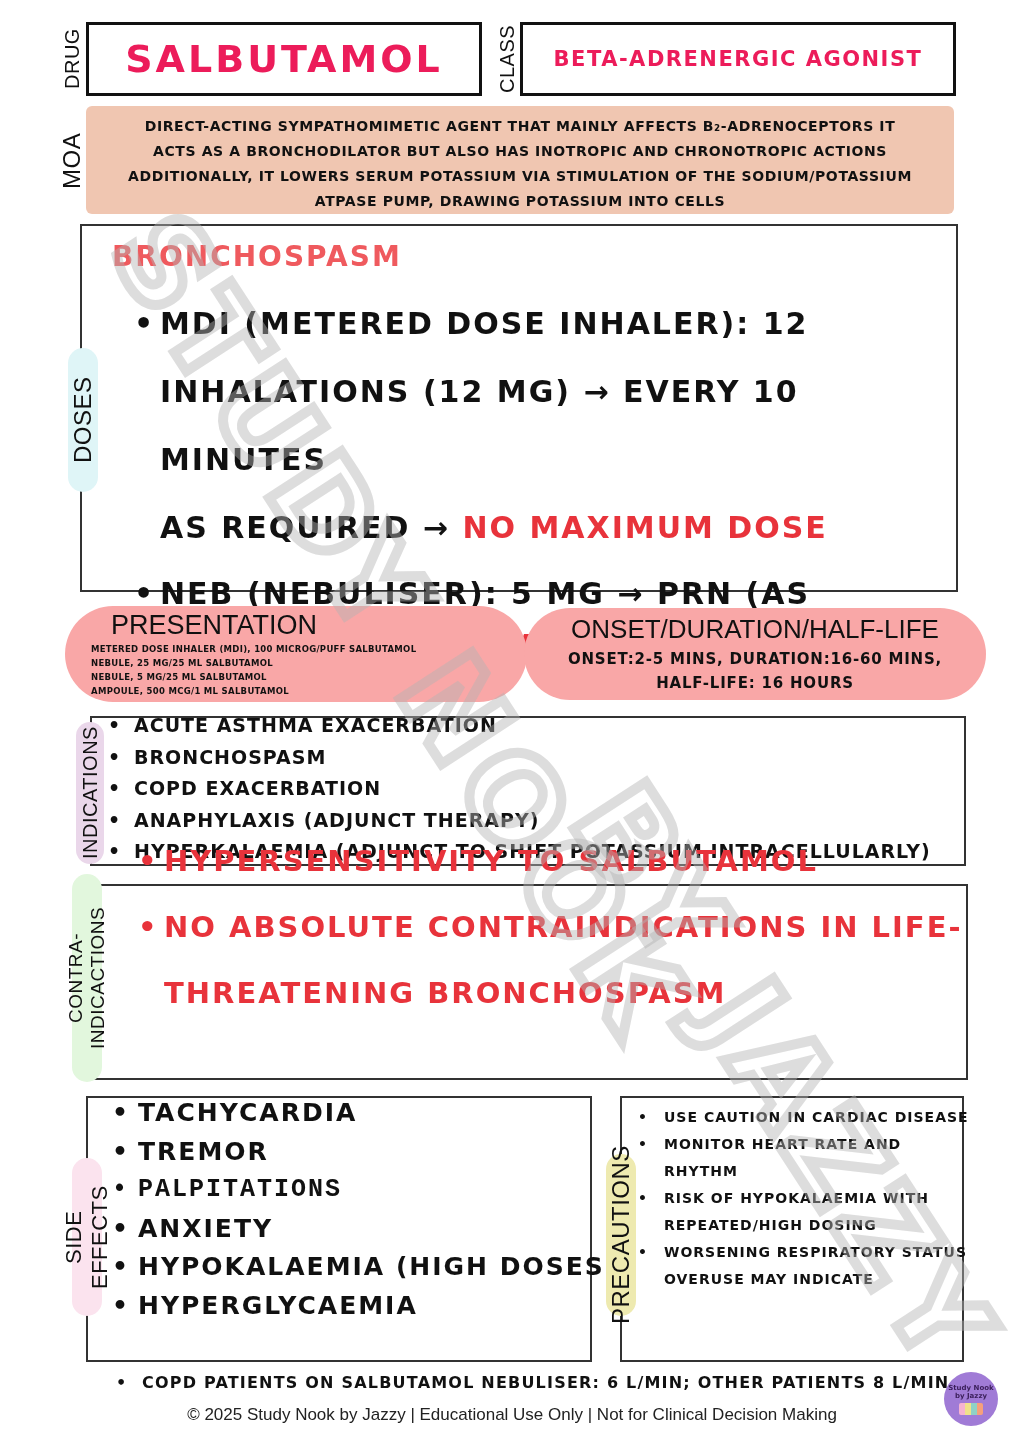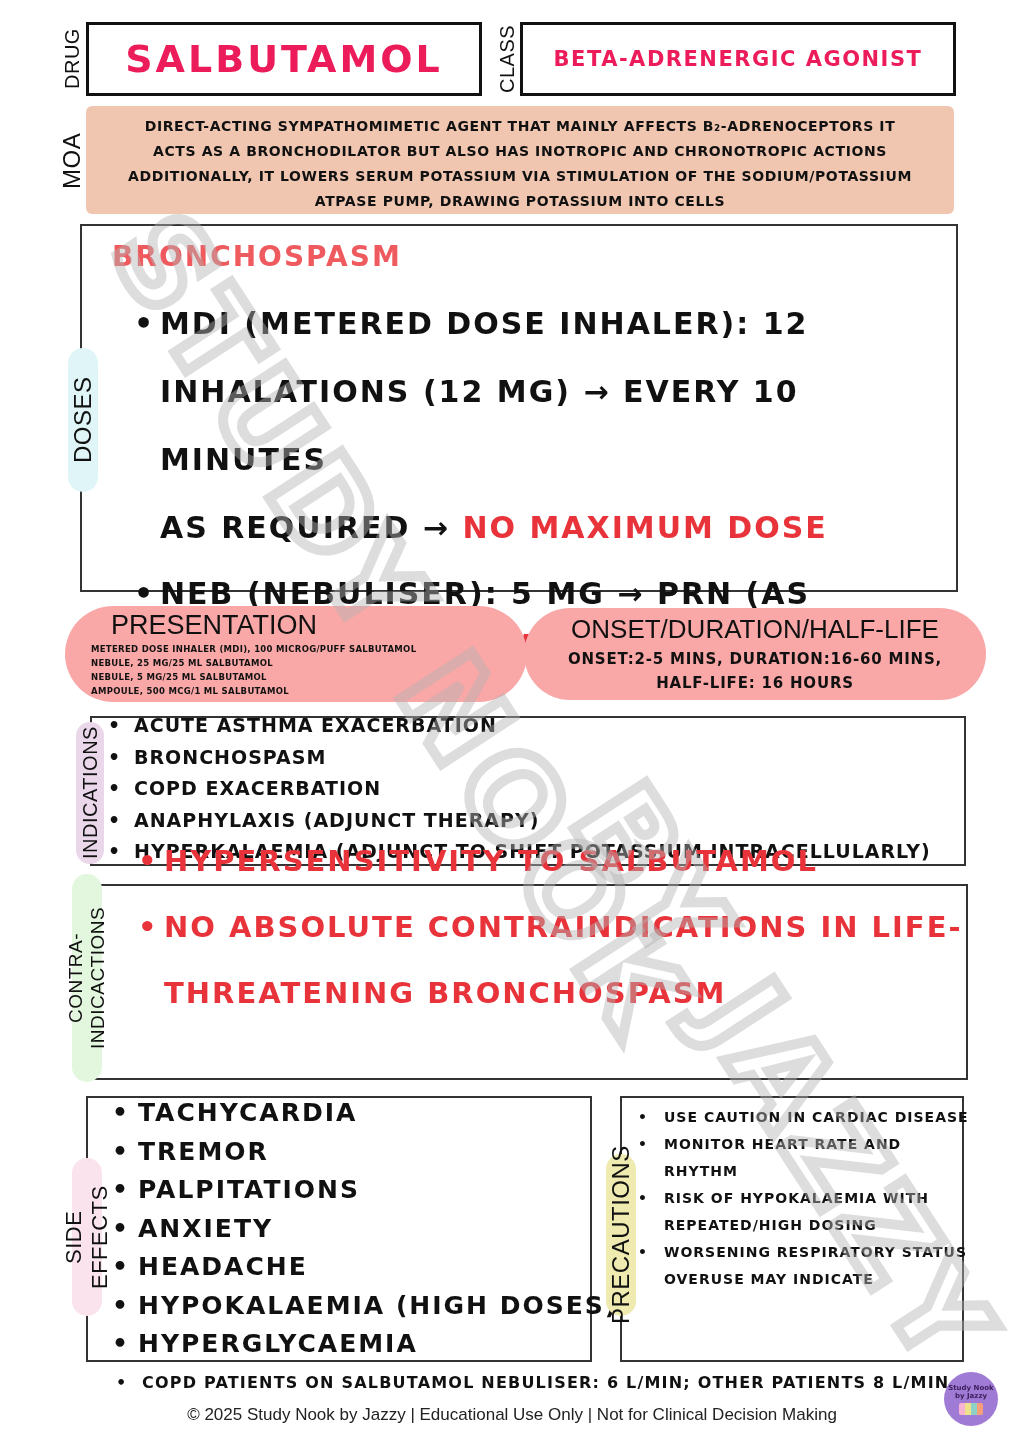--- a/index.html
+++ b/index.html
@@ -116,23 +116,22 @@
 </ul>
 <style>
   [data-name="contraindication-item-cont"]::before { content: ""; }
 </style>
 
 <div class="box" data-name="side-effects-box" style="left:86px; top:1096px; width:506px; height:266px;"></div>
 <div class="side-label pill" data-name="side-effects-label" style="left:72px; top:1158px; width:30px; height:158px; font-size:22px; background:#fbe3ee;">SIDE EFFECTS</div>
 <ul data-name="side-effects-list" style="position:absolute; left:138px; top:1094px; font-size:25px;">
   <li class="hand" data-name="side-effect-item" style="line-height:38.5px; letter-spacing:2px;">TACHYCARDIA</li>
   <li class="hand" data-name="side-effect-item" style="line-height:38.5px; letter-spacing:2px;">TREMOR</li>
-  <li class="hand" data-name="side-effect-item" style="line-height:38.5px; letter-spacing:2px;">PALPITATIONS</li>
+  <li class="hand" data-name="side-effect-item" style="line-height:38.5px; letter-spacing:2px;font-family:Liberation Mono, monospace;">PALPITATIONS</li>
   <li class="hand" data-name="side-effect-item" style="line-height:38.5px; letter-spacing:2px;">ANXIETY</li>
-  <li class="hand" data-name="side-effect-item" style="line-height:38.5px; letter-spacing:2px;">HEADACHE</li>
   <li class="hand" data-name="side-effect-item" style="line-height:38.5px; letter-spacing:2px;">HYPOKALAEMIA (HIGH DOSES)</li>
   <li class="hand" data-name="side-effect-item" style="line-height:38.5px; letter-spacing:2px;">HYPERGLYCAEMIA</li>
 </ul>
 
 <div class="box" data-name="precautions-box" style="left:620px; top:1096px; width:344px; height:266px;"></div>
 <div class="side-label pill" data-name="precautions-label" style="left:606px; top:1154px; width:30px; height:162px; font-size:24px; background:#eeeab0;">PRECAUTIONS</div>
 <ul data-name="precautions-list" style="position:absolute; left:664px; top:1104px; font-size:14px;">
   <li class="hand" data-name="precaution-item" style="line-height:27px; letter-spacing:1px;">
     <div data-name="precaution-text">USE CAUTION IN CARDIAC DISEASE</div>
   </li>

